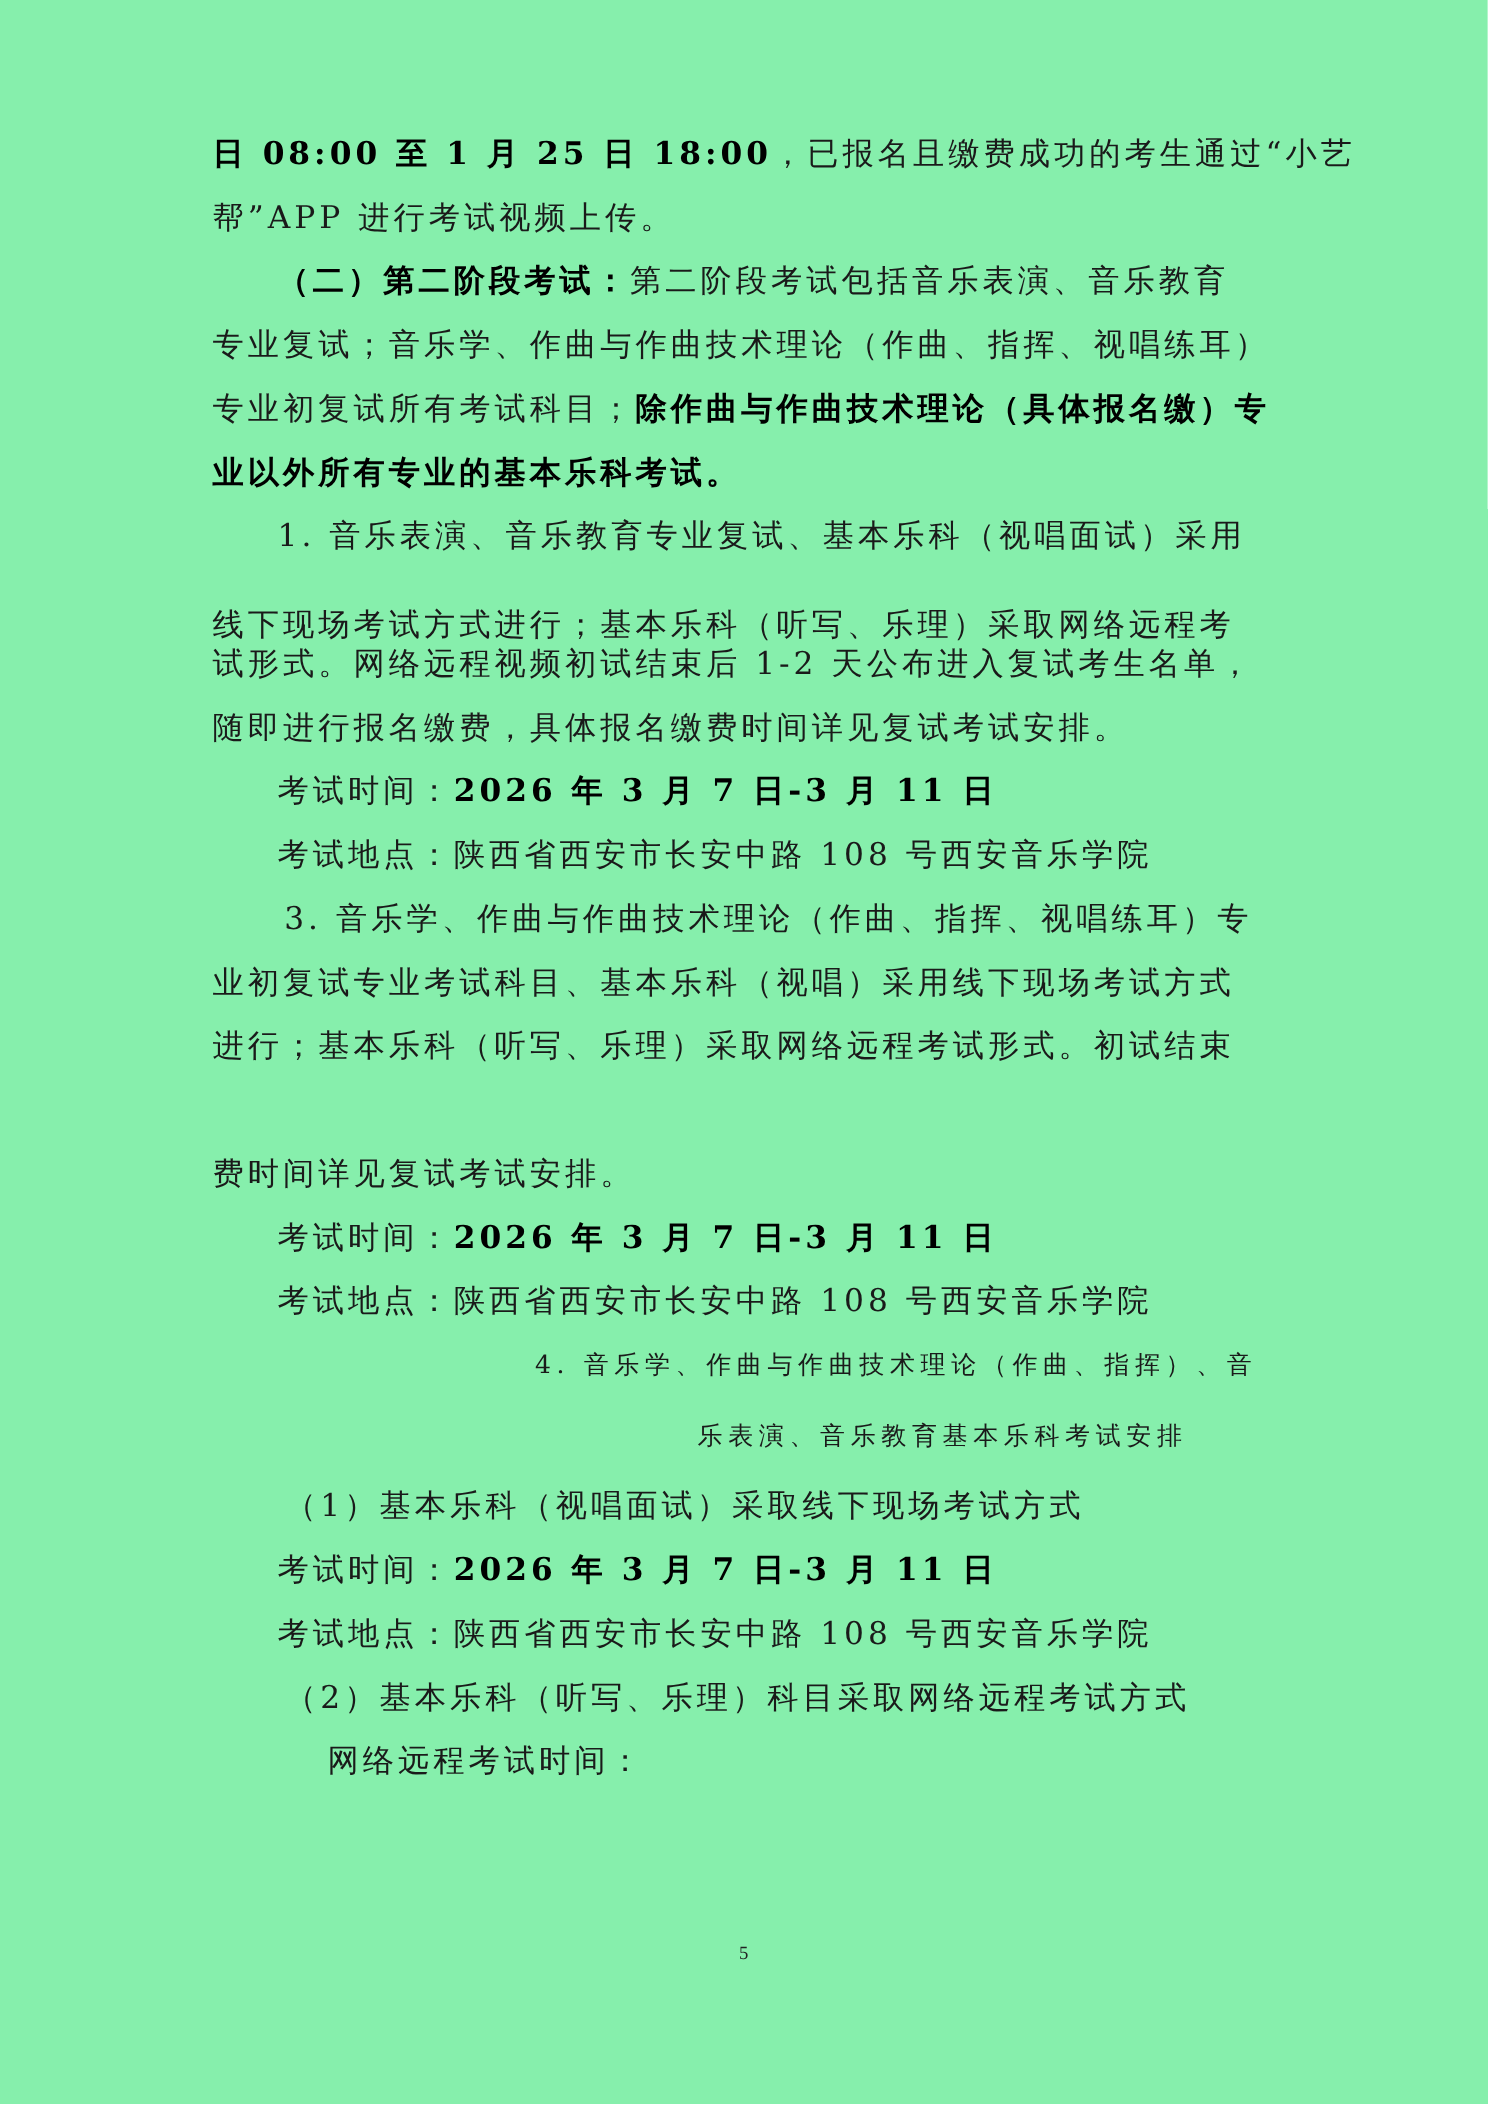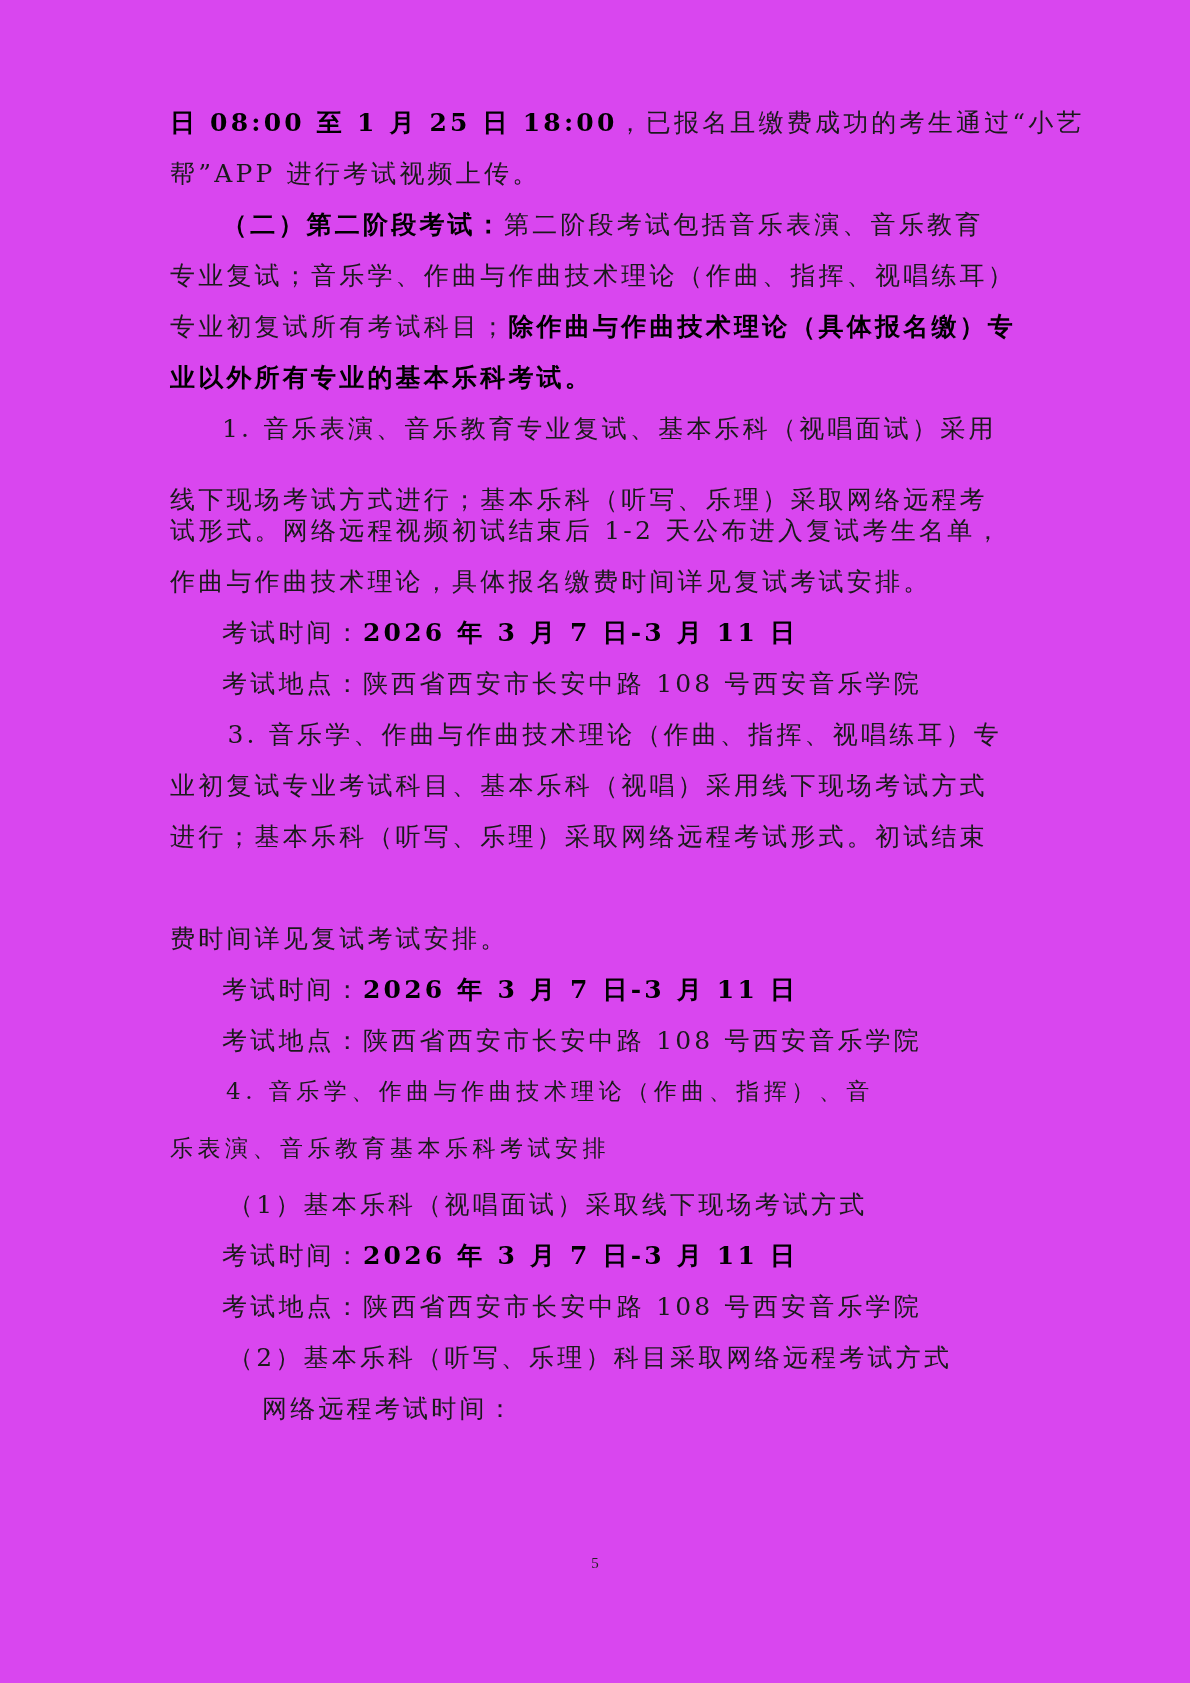--- a/index.html
+++ b/index.html
@@ -13,36 +13,36 @@
       position: relative;
       overflow: hidden;
       font-family: "DejaVu Serif", "Liberation Serif", serif;
       color: #1a1a1a;
     }
     .page {
       position: absolute;
       left: 0; top: 0;
       width: 1190px;
       height: 1683px;
-      background: #d946ef;
+      background: #86efac;
     }
     .line {
       position: absolute;
       left: 170px;
       width: 780px;
       font-size: 25px;
       line-height: 34px;
       letter-spacing: 3.2px;
       white-space: nowrap;
     }
     .indent { left: 222px; }
     .indent2 { left: 262px; }
     .red { color: #c00000; }
     .bold { font-weight: bold; color: #000; }
-    .big { font-size: 23px; letter-spacing: 4.5px; }
+    .big { font-size: 20px; letter-spacing: 4.5px; text-align: right; }
     .page-number {
       position: absolute;
       top: 1555px;
       left: 0;
       width: 1190px;
       text-align: center;
       font-family: "Liberation Serif", serif;
       font-size: 15px;
       color: #222;
     }
@@ -62,21 +62,21 @@
   </div>
   <div class="line" style="top:259px;">专业复试；音乐学、作曲与作曲技术理论（作曲、指挥、视唱练耳）</div>
   <div class="line" style="top:310px;">
     <span>专业初复试所有考试科目；</span><span class="bold">除作曲与作曲技术理论（具体报名缴）专</span>
   </div>
   <div class="line bold" style="top:361px;">业以外所有专业的基本乐科考试。</div>
 
   <div class="line indent" style="top:412px;">1. 音乐表演、音乐教育专业复试、基本乐科（视唱面试）采用</div>
   <div class="line" style="top:463px;margin-top:20px;">线下现场考试方式进行；基本乐科（听写、乐理）采取网络远程考</div>
   <div class="line" style="top:514px;">试形式。网络远程视频初试结束后 1-2 天公布进入复试考生名单，</div>
-  <div class="line" style="top:565px;">作曲与作曲技术理论，具体报名缴费时间详见复试考试安排。</div>
+  <div class="line" style="top:565px;">随即进行报名缴费，具体报名缴费时间详见复试考试安排。</div>
   <div class="line indent" style="top:616px;">
     <span>考试时间：</span><span class="bold">2026 年 3 月 7 日-3 月 11 日</span>
   </div>
   <div class="line indent" style="top:667px;">
     <span>考试地点：</span><span>陕西省西安市长安中路 108 号西安音乐学院</span>
   </div>
 
   <div class="line indent" style="top:718px;text-align:right;">3. 音乐学、作曲与作曲技术理论（作曲、指挥、视唱练耳）专</div>
   <div class="line" style="top:769px;">业初复试专业考试科目、基本乐科（视唱）采用线下现场考试方式</div>
   <div class="line" style="top:820px;">进行；基本乐科（听写、乐理）采取网络远程考试形式。初试结束</div>

